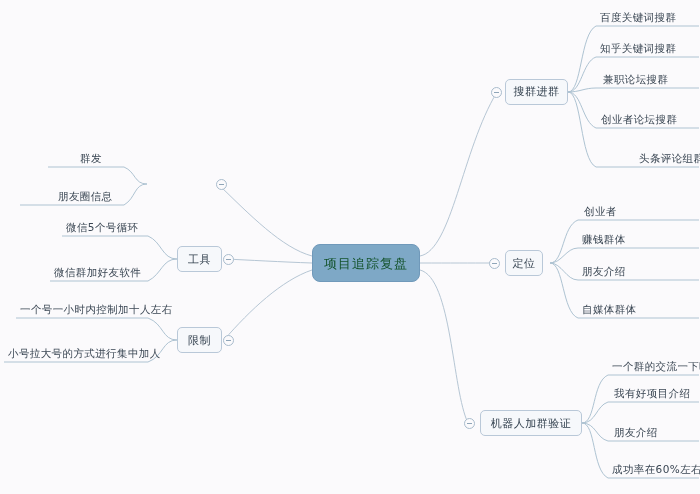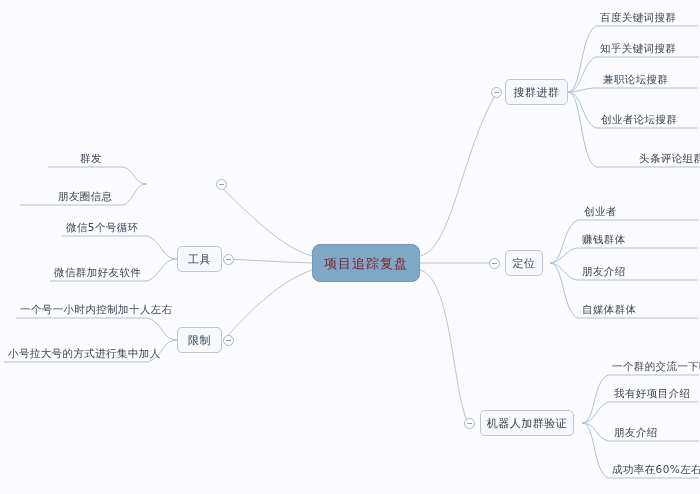--- a/index.html
+++ b/index.html
@@ -25,21 +25,21 @@
     line-height:1;
     display:flex;align-items:center;justify-content:center;
     white-space:nowrap;
     letter-spacing:.5px;
     box-shadow:0 0 0 0 rgba(0,0,0,0);
   }
   .node.root{
     background:#7ea8c6;
     border:1px solid #7099ba;
     border-radius:8px;
-    color:#7f1d1d;
+    color:#14532d;
     font-size:13px;
     letter-spacing:1px;
     font-weight:normal;
   }
 
   
   .toggle{
     position:absolute;
     width:11px;height:11px;
     border:1px solid #a9bccd;
@@ -133,40 +133,40 @@
       <path d="M 148 318 L 16 318"></path>
       <path d="M 148 362 L 4 362"></path>
     </g>
   </svg>
 
   <div class="node root" style="left:312px;top:244px;width:108px;height:38px;">
     <span>项目追踪复盘</span>
   </div>
 
   <div class="toggle" style="left:491px;top:87px;"></div>
-  <div class="node" style="left:505px;top:79px;width:63px;height:26px;">
+  <div class="node" style="left:505px;top:79px;width:63px;height:26px;font-family:Liberation Mono, monospace;">
     <span>搜群进群</span>
   </div>
   <div class="leaf right" style="left:600px;top:12px;">百度关键词搜群</div>
   <div class="leaf right" style="left:600px;top:43px;">知乎关键词搜群</div>
   <div class="leaf right" style="left:603px;top:74px;">兼职论坛搜群</div>
   <div class="leaf right" style="left:601px;top:114px;">创业者论坛搜群</div>
   <div class="leaf right" style="left:603px;top:153px;margin-left:36px;">头条评论组群</div>
 
   <div class="toggle" style="left:489px;top:258px;"></div>
   <div class="node" style="left:505px;top:250px;width:38px;height:26px;">
     <span>定位</span>
   </div>
   <div class="leaf right" style="left:584px;top:206px;">创业者</div>
   <div class="leaf right" style="left:582px;top:234px;">赚钱群体</div>
   <div class="leaf right" style="left:582px;top:266px;">朋友介绍</div>
   <div class="leaf right" style="left:582px;top:304px;">自媒体群体</div>
 
   <div class="toggle" style="left:464px;top:418px;"></div>
-  <div class="node" style="left:480px;top:410px;width:94px;height:26px;">
+  <div class="node" style="left:480px;top:410px;width:102px;height:26px;">
     <span>机器人加群验证</span>
   </div>
   <div class="leaf right" style="left:612px;top:361px;">一个群的交流一下啊</div>
   <div class="leaf right" style="left:614px;top:388px;">我有好项目介绍</div>
   <div class="leaf right" style="left:614px;top:427px;">朋友介绍</div>
   <div class="leaf right" style="left:612px;top:464px;">成功率在60%左右</div>
 
   <div class="toggle" style="left:216px;top:179px;"></div>
   <div class="leaf left" style="left:80px;top:153px;">群发</div>
   <div class="leaf left" style="left:58px;top:191px;">朋友圈信息</div>

